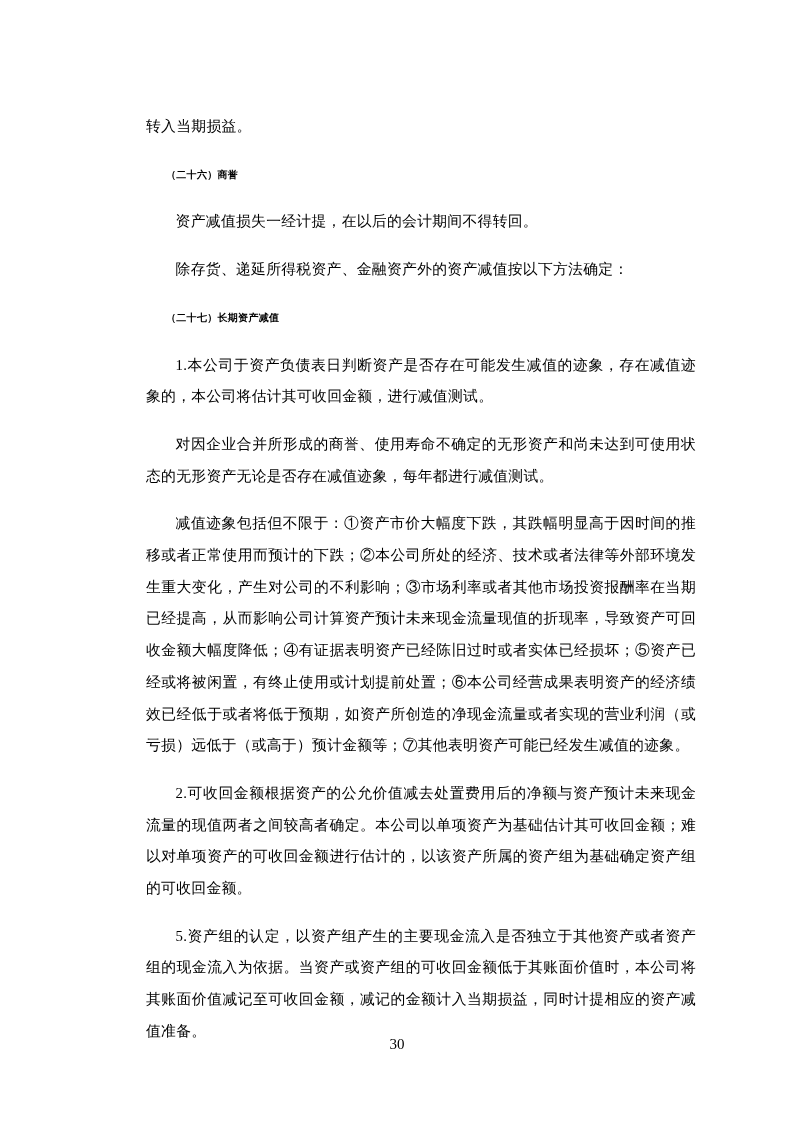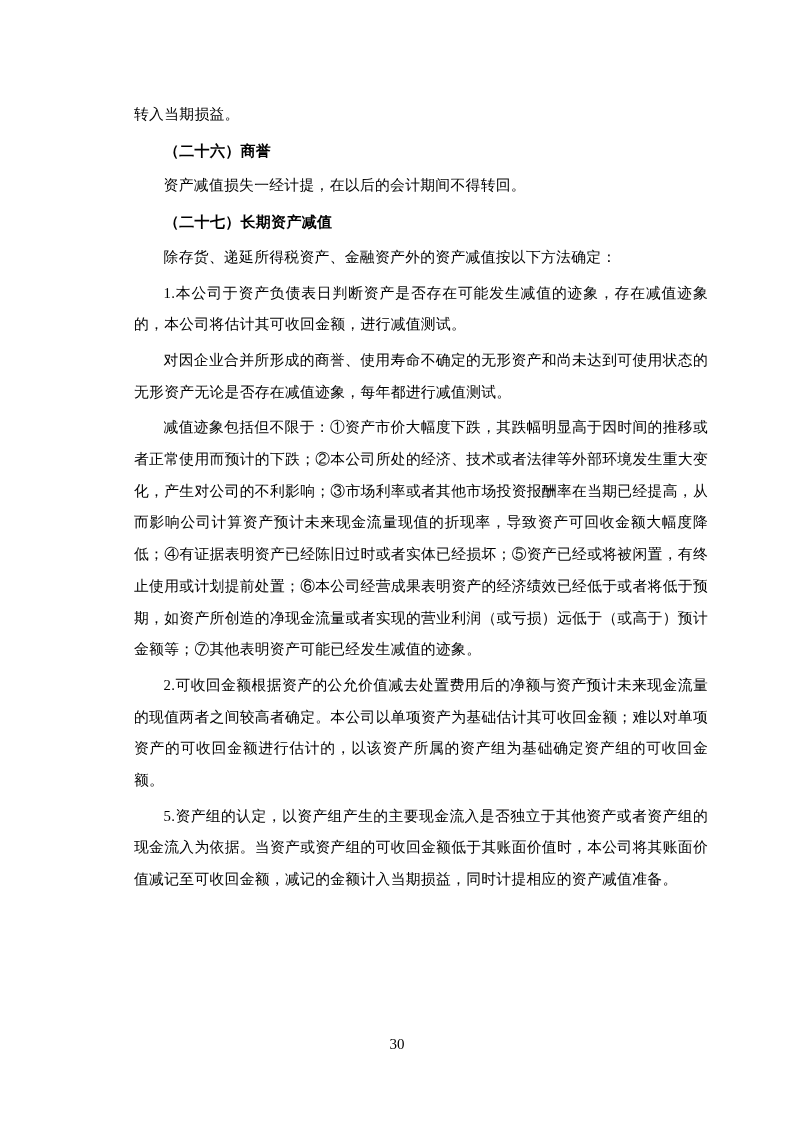--- a/index.html
+++ b/index.html
@@ -16,58 +16,58 @@
     font-family: "Liberation Serif", "DejaVu Serif", serif;
     overflow: hidden;
   }
   .content {
     position: absolute;
     top: 95px;
     left: 130px;
     width: 582px;
   }
   p.block {
-    margin: 4px;
+    margin: 16px;
     font-size: 14.8px;
     line-height: 31.7px;
     text-align: justify;
     text-indent: 2em;
     letter-spacing: 0.3px;
     word-break: break-all;
   }
   p.block.no-indent {
     text-indent: 0;
   }
   p.block.heading {
     font-weight: bold;
     font-family: "Liberation Sans", "DejaVu Sans", sans-serif;
     text-align: left;
-    font-size: 15px;
+    font-size: 10px;
   }
   .footer {
     position: absolute;
     top: 1035px;
     left: 0;
     width: 100%;
     text-align: center;
     font-size: 15px;
     line-height: 18px;
     color: #000000;
   }
 </style>
 </head>
 <body>
 
 <div class="page">
   <div class="content" id="content">
       <p class="block no-indent">转入当期损益。</p>
       <p class="block heading">（二十六）商誉</p>
       <p class="block">资产减值损失一经计提，在以后的会计期间不得转回。</p>
+      <p class="block">除存货、递延所得税资产、金融资产外的资产减值按以下方法确定：</p>
       <p class="block heading">（二十七）长期资产减值</p>
-      <p class="block">除存货、递延所得税资产、金融资产外的资产减值按以下方法确定：</p>
       <p class="block">1.本公司于资产负债表日判断资产是否存在可能发生减值的迹象，存在减值迹象的，本公司将估计其可收回金额，进行减值测试。</p>
       <p class="block">对因企业合并所形成的商誉、使用寿命不确定的无形资产和尚未达到可使用状态的无形资产无论是否存在减值迹象，每年都进行减值测试。</p>
       <p class="block">减值迹象包括但不限于：①资产市价大幅度下跌，其跌幅明显高于因时间的推移或者正常使用而预计的下跌；②本公司所处的经济、技术或者法律等外部环境发生重大变化，产生对公司的不利影响；③市场利率或者其他市场投资报酬率在当期已经提高，从而影响公司计算资产预计未来现金流量现值的折现率，导致资产可回收金额大幅度降低；④有证据表明资产已经陈旧过时或者实体已经损坏；⑤资产已经或将被闲置，有终止使用或计划提前处置；⑥本公司经营成果表明资产的经济绩效已经低于或者将低于预期，如资产所创造的净现金流量或者实现的营业利润（或亏损）远低于（或高于）预计金额等；⑦其他表明资产可能已经发生减值的迹象。</p>
       <p class="block">2.可收回金额根据资产的公允价值减去处置费用后的净额与资产预计未来现金流量的现值两者之间较高者确定。本公司以单项资产为基础估计其可收回金额；难以对单项资产的可收回金额进行估计的，以该资产所属的资产组为基础确定资产组的可收回金额。</p>
       <p class="block">5.资产组的认定，以资产组产生的主要现金流入是否独立于其他资产或者资产组的现金流入为依据。当资产或资产组的可收回金额低于其账面价值时，本公司将其账面价值减记至可收回金额，减记的金额计入当期损益，同时计提相应的资产减值准备。</p>
     </div>
   <div class="footer">30</div>
 </div>
 
 </body></html>

